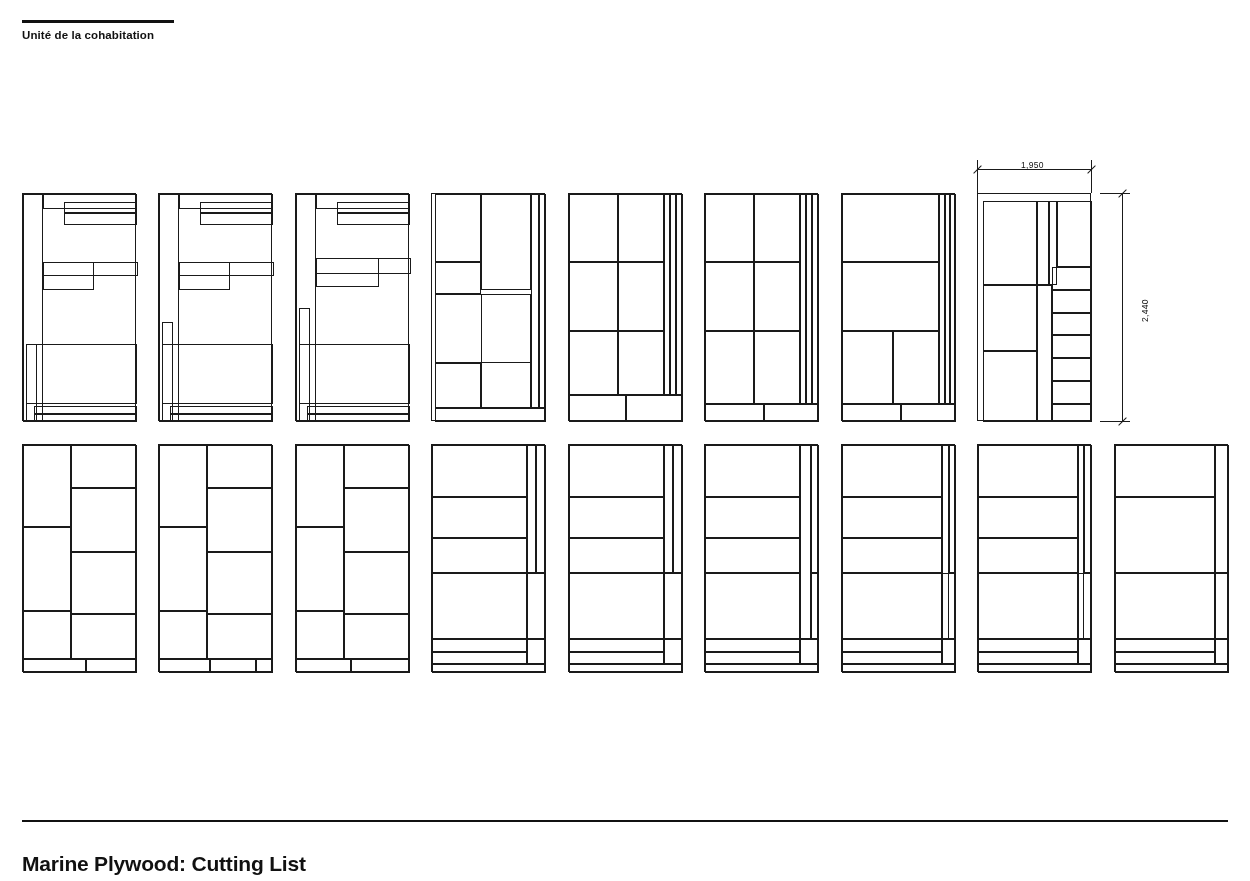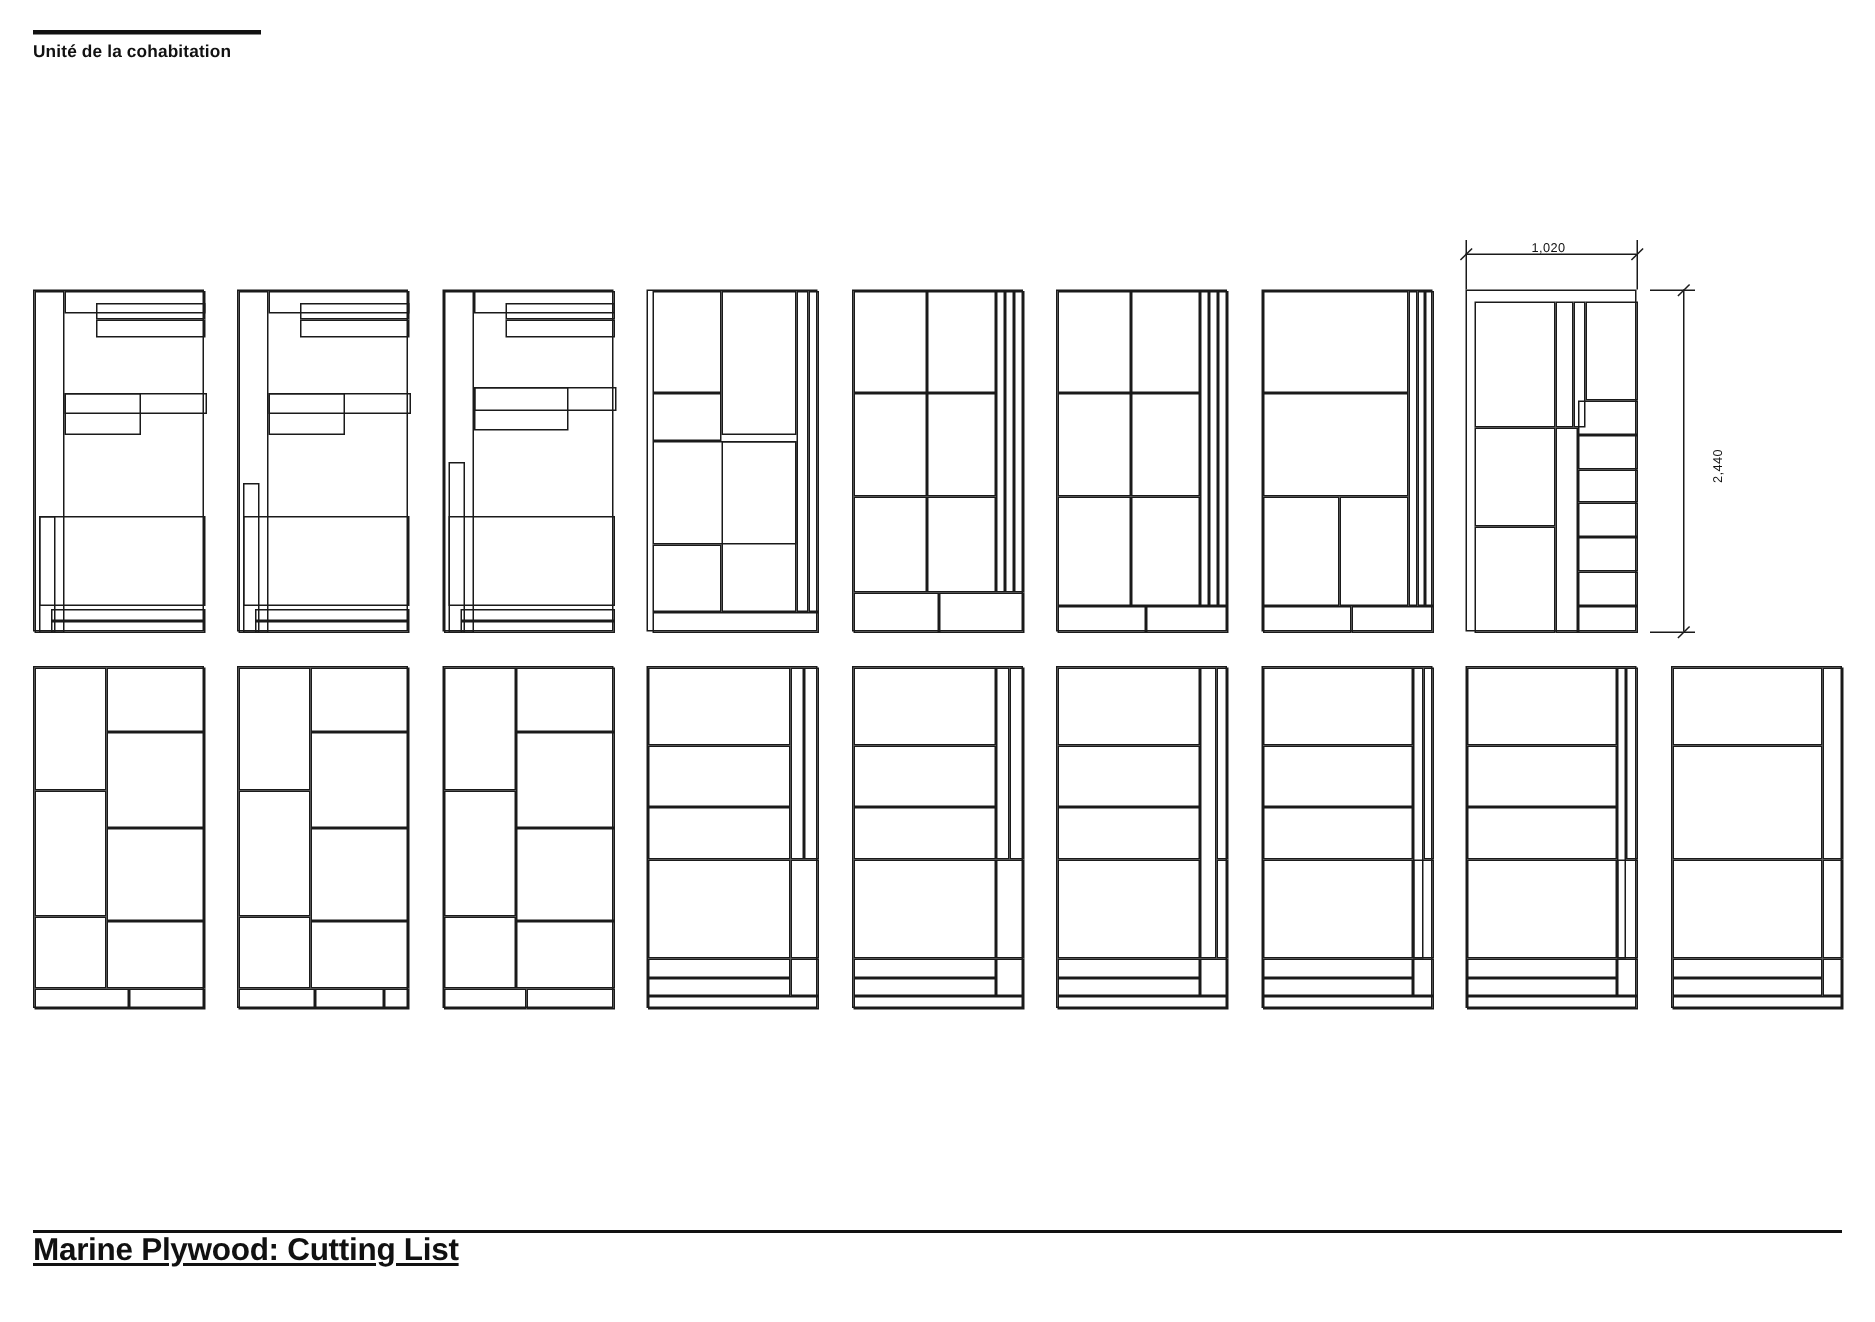--- a/index.html
+++ b/index.html
@@ -51,22 +51,21 @@
   }
   #footer .rule {
     width: 1206px;
     height: 2px;
     background: #111111;
   }
   #footer .title {
     font-size: 21px;
     font-weight: bold;
     letter-spacing: -0.2px;
-    margin-top: 0;
-    text-decoration: underline;
+    margin-top: 30px;
   }
 
   
   #sheets {
     position: absolute;
     left: 0;
     top: 0;
     width: 1250px;
     height: 881px;
   }
@@ -340,21 +339,21 @@
     </div>
   </div>
 
 <div id="dimensions">
 
   <div class="dim-line dim-h" style="left:977px; top:169px; width:114px;"></div>
   <div class="dim-tick" style="left:977px; top:164px;"></div>
   <div class="dim-tick" style="left:1091px; top:164px;"></div>
   <div class="ext-line" style="left:977px; top:160px; height:33px;"></div>
   <div class="ext-line" style="left:1091px; top:160px; height:33px;"></div>
-  <div class="dim-label" style="left:1021px; top:160px;">1,020</div>
+  <div class="dim-label" style="left:1021px; top:160px;">1,950</div>
 
   <div class="dim-line dim-v" style="left:1122px; top:193px; height:228px;"></div>
   <div class="dim-tick" style="left:1122px; top:188px;"></div>
   <div class="dim-tick" style="left:1122px; top:416px;"></div>
   <div class="ext-line-h" style="left:1100px; top:193px; width:30px;"></div>
   <div class="ext-line-h" style="left:1100px; top:421px; width:30px;"></div>
   <div class="dim-label vertical" style="left:1140px; top:322px;">2,440</div>
 </div>
 
 <div id="footer">

